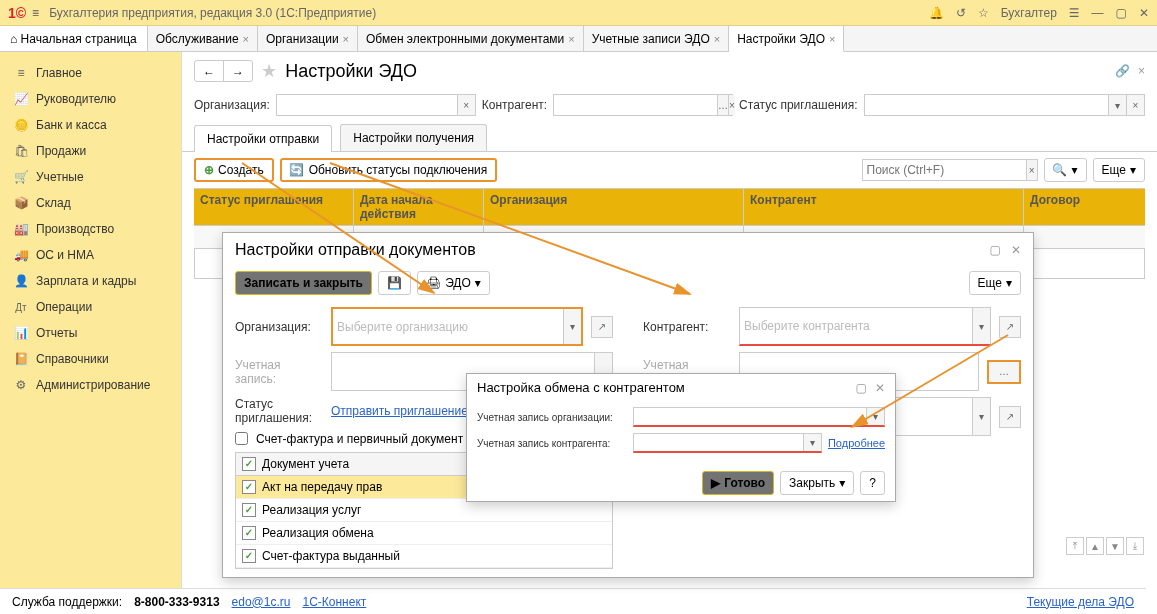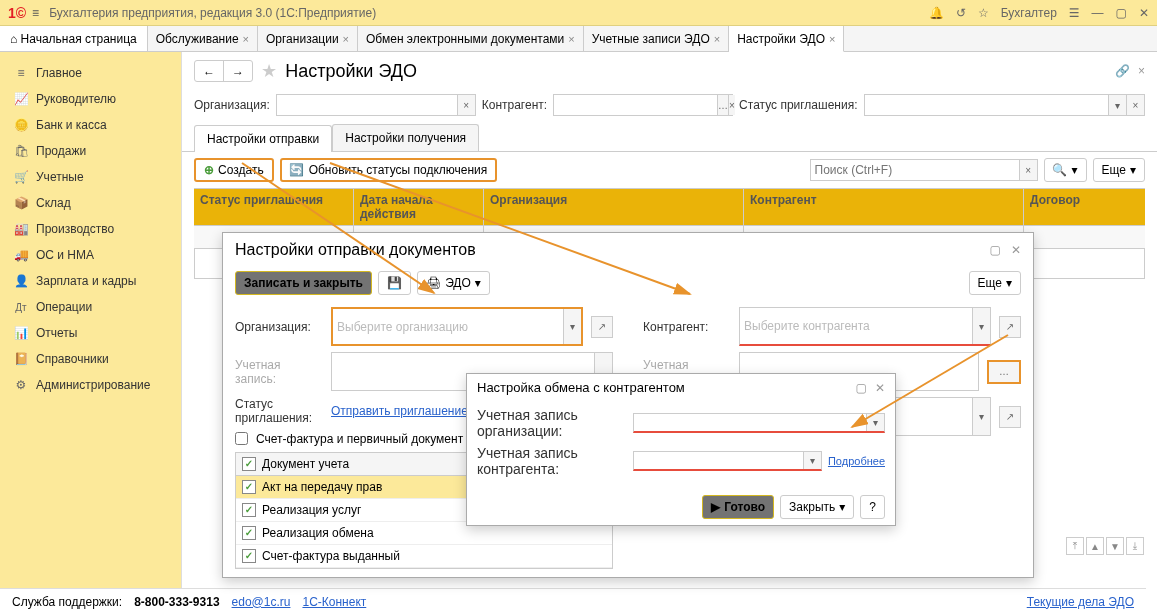--- a/index.html
+++ b/index.html
@@ -39,29 +39,29 @@
 
 
 .filter-row { padding: 4px 12px; display: flex; align-items: center; gap: 6px; }
 .filter-label { color: #333; }
 .combo { display: flex; border: 1px solid #ccc; background: #fff; height: 22px; }
 .combo input { border: none; padding: 0 4px; outline: none; flex: 1; font-size: 12px; }
 .combo-btn { width: 18px; border-left: 1px solid #ccc; display: flex; align-items: center; justify-content: center; cursor: pointer; background: #f5f5f5; color: #666; font-size: 10px; }
 
 
 .sub-tabs { display: flex; padding: 0 12px; border-bottom: 1px solid #ccc; margin-top: 4px; }
-.sub-tab { padding: 6px 12px; border: 1px solid #ccc; border-bottom: none; margin-right: 0; background: #f5f5f5; cursor: pointer; border-radius: 3px 3px 0 0; }
+.sub-tab { padding: 6px 12px; border: 1px solid #ccc; border-bottom: none; margin-right: 8px; background: #f5f5f5; cursor: pointer; border-radius: 3px 3px 0 0; }
 .sub-tab.active { background: #fff; position: relative; top: 1px; }
 
 
 .toolbar { padding: 6px 12px; display: flex; align-items: center; gap: 6px; }
 .btn { border: 1px solid #ccc; background: #fff; padding: 3px 8px; border-radius: 3px; cursor: pointer; display: inline-flex; align-items: center; gap: 4px; height: 24px; }
 .btn.highlight { border: 2px solid #e8932c; }
 .btn-icon-green { color: #4a9c3a; font-weight: bold; }
-.search-box { margin-left: auto; width: 228px; }
+.search-box { margin-left: auto; width: 176px; }
 
 
 .grid-head { display: flex; background: #eab308; border-top: 1px solid #ccc; border-bottom: 1px solid #ccc; margin: 0 12px; font-weight: bold; }
 .grid-head2 { display: flex; background: #f8f8f8; border-bottom: 1px solid #ccc; margin: 0 12px; }
 .gh-cell { padding: 4px 6px; border-right: 1px solid #ccc; color: #555; }
 .gh-cell:last-child { border-right: none; }
 .grid-body { margin: 0 12px; border: 1px solid #ccc; border-top: none; height: 30px; background: #fff; }
 
 
 .dialog1 { position: absolute; left: 222px; top: 232px; width: 812px; background: #fff; border: 1px solid #aaa; box-shadow: 0 4px 12px rgba(0,0,0,.2); z-index: 10; }
@@ -87,21 +87,21 @@
 .doc-head { background: #f5f5f5; padding: 4px 6px; display: flex; align-items: center; gap: 6px; border-bottom: 1px solid #ccc; }
 .doc-row { padding: 4px 6px; display: flex; align-items: center; gap: 6px; border-bottom: 1px solid #eee; }
 .doc-row.sel { background: #fce99a; }
 .chk { width: 14px; height: 14px; border: 1px solid #888; display: inline-flex; align-items: center; justify-content: center; color: #4a9c3a; font-size: 10px; font-weight: bold; background: #fff; }
 
 
 .dialog2 { position: absolute; left: 466px; top: 373px; width: 430px; background: #fff; border: 1px solid #aaa; box-shadow: 0 4px 12px rgba(0,0,0,.2); z-index: 20; }
 .dlg2-title { padding: 6px 10px; display: flex; align-items: center; border-bottom: 0; }
 .dlg2-body { padding: 6px 10px; }
 .dlg2-row { display: flex; align-items: center; margin-bottom: 6px; gap: 6px; }
-.dlg2-label { width: 150px; color: #333; font-size: 14px; }
+.dlg2-label { width: 150px; color: #333; font-size: 10px; }
 .dlg2-input { flex: 1; display: flex; border: 1px solid #ccc; height: 20px; }
 .dlg2-input.red { border-bottom: 2px solid #e74c3c; }
 .dlg2-input input { border: none; flex: 1; padding: 0 4px; outline: none; }
 .dlg2-footer { padding: 6px 10px; display: flex; justify-content: flex-end; gap: 6px; }
 
 
 .footer { position: absolute; bottom: 0; left: 0; right: 11px; height: 26px; background: #fff; border-top: 1px solid #ddd; display: flex; align-items: center; padding: 0 12px; gap: 12px; font-size: 11px; }
 .footer .right { margin-left: auto; }
 
 

